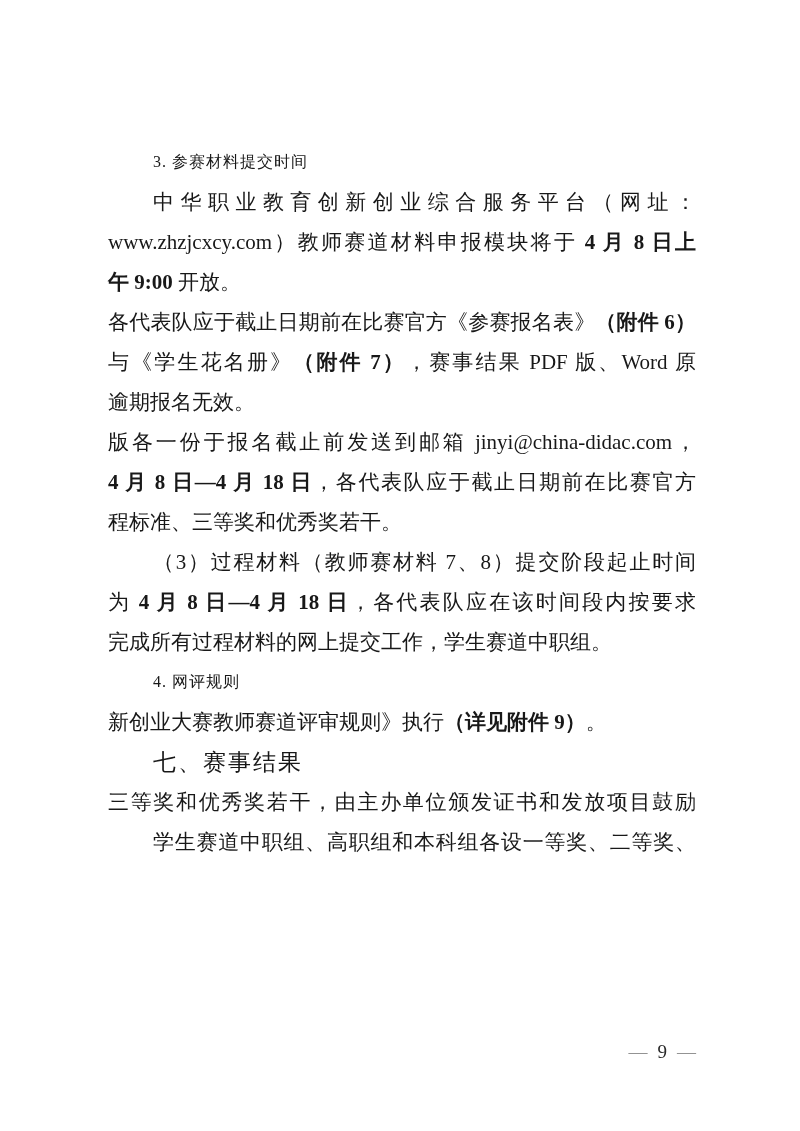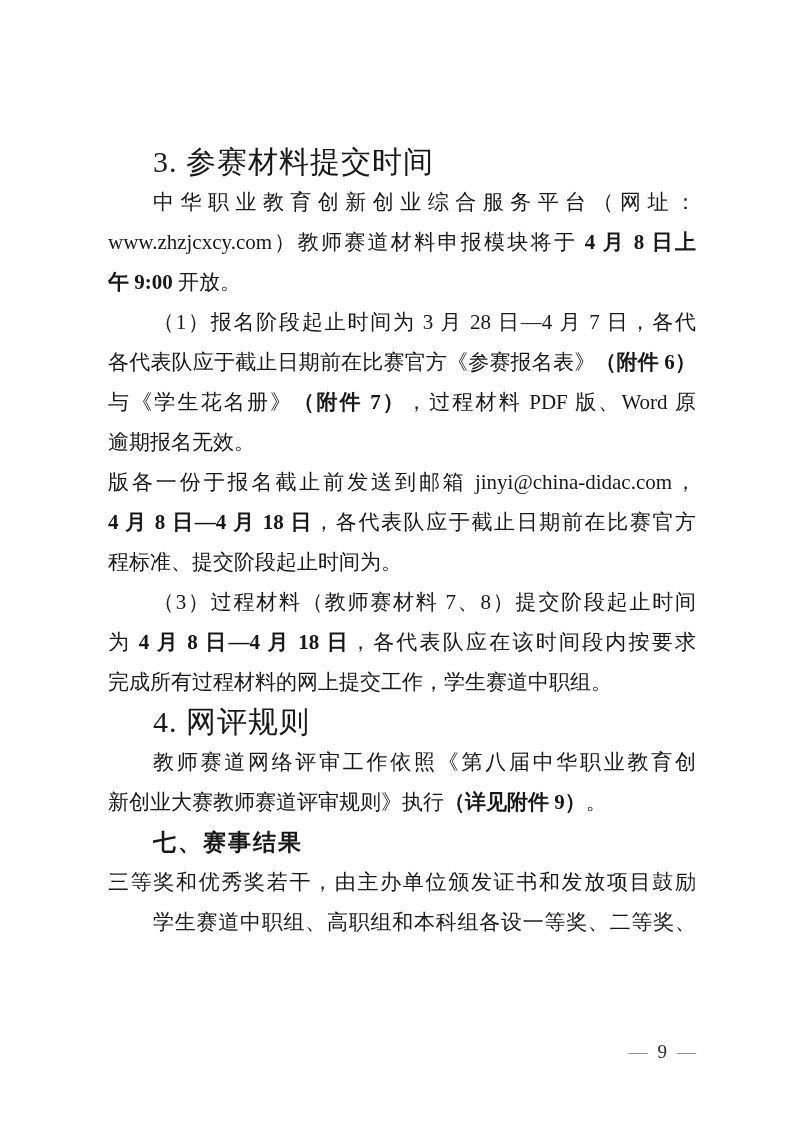--- a/index.html
+++ b/index.html
@@ -32,26 +32,26 @@
   }
   .line.j {
     text-align: justify;
     text-align-last: justify;
     text-justify: inter-character;
   }
   .line.indent {
     text-indent: 45px;
   }
   .line.heading-kai {
-    font-size: 30px;
+    font-size: 16px;
     letter-spacing: 1px;
   }
   .line.heading-hei {
     font-family: "Liberation Sans", "DejaVu Sans", sans-serif;
-    font-weight: bold;
+    font-weight: normal;
     font-size: 23px;
     letter-spacing: 2px;
   }
   .bold {
     font-weight: bold;
   }
   .page-number {
     position: absolute;
     left: 108px;
     top: 1040px;
@@ -72,32 +72,30 @@
 </style>
 </head>
 <body>
 
 <div class="page">
   <div class="content">
       <div class="line heading-kai indent"><span>3. 参赛材料提交时间</span></div>
       <div class="line body j indent"><span>中华职业教育创新创业综合服务平台（网址：</span></div>
       <div class="line body j"><span>www.zhzjcxcy.com）教师赛道材料申报模块将于 </span><span class="bold">4 月 8 日上</span></div>
       <div class="line body"><span class="bold">午 9:00</span><span> 开放。</span></div>
-      <div class="line body j indent"><span>（1）报名阶段起止时间为 3 月 28 日—4 月 7 日，各代</span></div>
       <div class="line body j"><span>各代表队应于截止日期前在比赛官方《参赛报名表》</span><span class="bold">（附件 6）</span></div>
-      <div class="line body j"><span>与《学生花名册》</span><span class="bold">（附件 7）</span><span>，过程材料 PDF 版、Word 原</span></div>
+      <div class="line body j"><span>与《学生花名册》</span><span class="bold">（附件 7）</span><span>，赛事结果 PDF 版、Word 原</span></div>
       <div class="line body"><span>逾期报名无效。</span></div>
       <div class="line body j"><span>版各一份于报名截止前发送到邮箱 jinyi@china-didac.com，</span></div>
       <div class="line body j"><span class="bold">4 月 8 日—4 月 18 日</span><span>，各代表队应于截止日期前在比赛官方</span></div>
-      <div class="line body"><span>程标准、提交阶段起止时间为。</span></div>
+      <div class="line body"><span>程标准、三等奖和优秀奖若干。</span></div>
       <div class="line body j indent"><span>（3）过程材料（教师赛材料 7、8）提交阶段起止时间</span></div>
       <div class="line body j"><span>为 </span><span class="bold">4 月 8 日—4 月 18 日</span><span>，各代表队应在该时间段内按要求</span></div>
       <div class="line body"><span>完成所有过程材料的网上提交工作，学生赛道中职组。</span></div>
       <div class="line heading-kai indent"><span>4. 网评规则</span></div>
-      <div class="line body j indent"><span>教师赛道网络评审工作依照《第八届中华职业教育创</span></div>
       <div class="line body"><span>新创业大赛教师赛道评审规则》执行</span><span class="bold">（详见附件 9）</span><span>。</span></div>
       <div class="line heading-hei indent"><span>七、赛事结果</span></div>
       <div class="line body j"><span>三等奖和优秀奖若干，由主办单位颁发证书和发放项目鼓励</span></div>
       <div class="line body j indent"><span>学生赛道中职组、高职组和本科组各设一等奖、二等奖、</span></div>
     </div>
   <div class="page-number">
     <span class="dash">—</span><span class="num">9</span><span class="dash">—</span>
   </div>
 </div>
 

